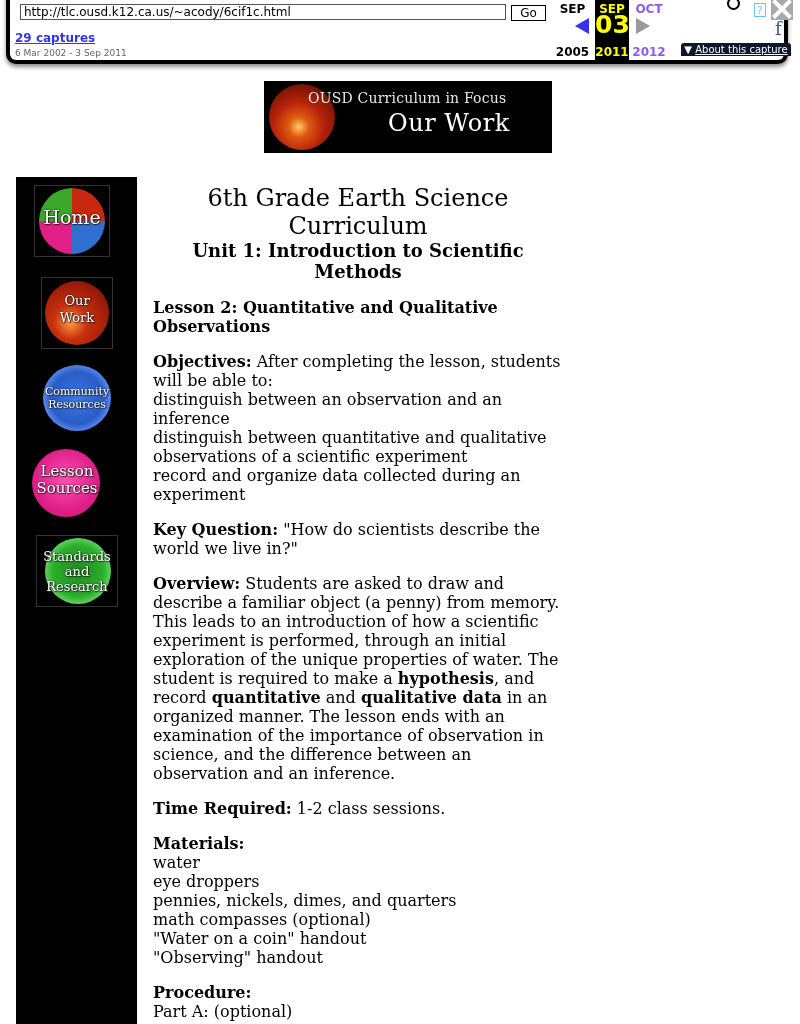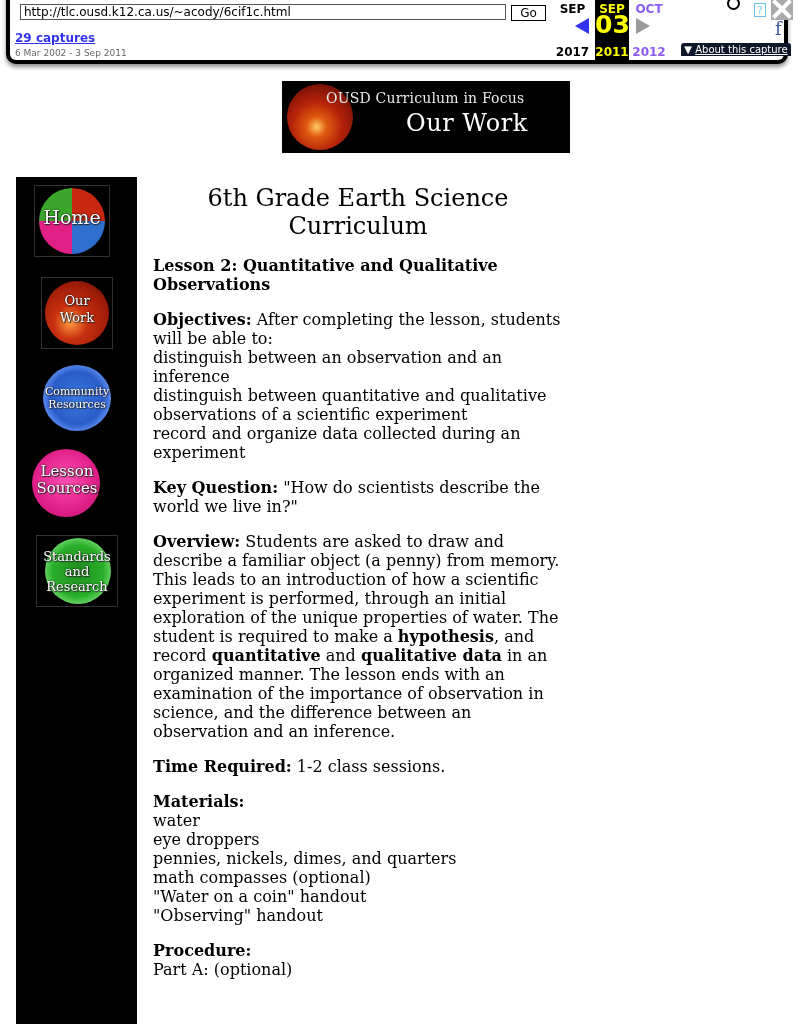--- a/index.html
+++ b/index.html
@@ -66,21 +66,21 @@
     #wm-close::after { transform: rotate(-45deg); }
     #wm-fb { position: absolute; left: 765px; top: 24px; font-family: "DejaVu Serif", serif; font-size: 18px; color: #3b5998; }
     #wm-about {
       position: absolute; left: 671px; top: 49px; width: 110px; height: 13px; background: #0f172a;
       color: #fff; font-size: 10px; line-height: 13px; border-radius: 3px 3px 0 0; text-align: center;
     }
     #wm-about span { text-decoration: underline; }
 
     
     #banner {
-      position: absolute; left: 264px; top: 81px; width: 288px; height: 72px; background: #000; overflow: hidden; margin-left: 18px;
+      position: absolute; left: 264px; top: 81px; width: 288px; height: 72px; background: #000; overflow: hidden;
     }
     #banner-sun {
       position: absolute; left: 5px; top: 3px; width: 66px; height: 66px; border-radius: 50%;
       background: radial-gradient(circle at 45% 65%, #ffcc66 0%, #e05a10 18%, #b5220a 45%, #7a1205 75%, #3a0500 100%);
     }
     #banner-line1 {
       position: absolute; left: 44px; top: 9px; font-family: "DejaVu Serif", serif; font-size: 14px; color: #e8e8e8; letter-spacing: 0.2px;
     }
     #banner-line2 {
       position: absolute; left: 124px; top: 28px; font-family: "DejaVu Serif", serif; font-size: 24px; color: #fff; letter-spacing: 0.5px;
@@ -130,21 +130,21 @@
 
 <div id="wm-toolbar">
   <input id="wm-url" type="text" value="http://tlc.ousd.k12.ca.us/~acody/6cif1c.html" style="">
   <div id="wm-go">Go</div>
   <div id="wm-captures">29 captures</div>
   <div id="wm-range">6 Mar 2002 - 3 Sep 2011</div>
 
   <div id="wm-prev" class="wm-col">
     <div class="wm-mon">SEP</div>
     <div id="wm-arrow-prev"></div>
-    <div class="wm-year">2017</div>
+    <div class="wm-year">2005</div>
   </div>
   <div id="wm-cur" class="wm-col">
     <div class="wm-mon">SEP</div>
     <div id="wm-day">03</div>
     <div class="wm-year">2011</div>
   </div>
   <div id="wm-next" class="wm-col">
     <div class="wm-mon">OCT</div>
     <div id="wm-arrow-next"></div>
     <div class="wm-year">2012</div>
@@ -197,20 +197,21 @@
     <span class="lbl">
       <span class="line">Standards</span>
       <span class="line">and</span>
       <span class="line">Research</span>
     </span>
   </a>
 </div>
 
 <div id="content">
   <h1 id="page-title">6th Grade Earth Science Curriculum</h1>
+  <h2 id="unit-title">Unit 1: Introduction to Scientific Methods</h2>
 
   <div id="lesson-title">Lesson 2: Quantitative and Qualitative Observations</div>
 
   <div class="section">
     <span class="lbl-b">Objectives:</span><span> After completing the lesson, students will be able to:</span>
     <span class="line">distinguish between an observation and an inference</span>
     <span class="line">distinguish between quantitative and qualitative observations of a scientific experiment</span>
     <span class="line">record and organize data collected during an experiment</span>
   </div>
 

